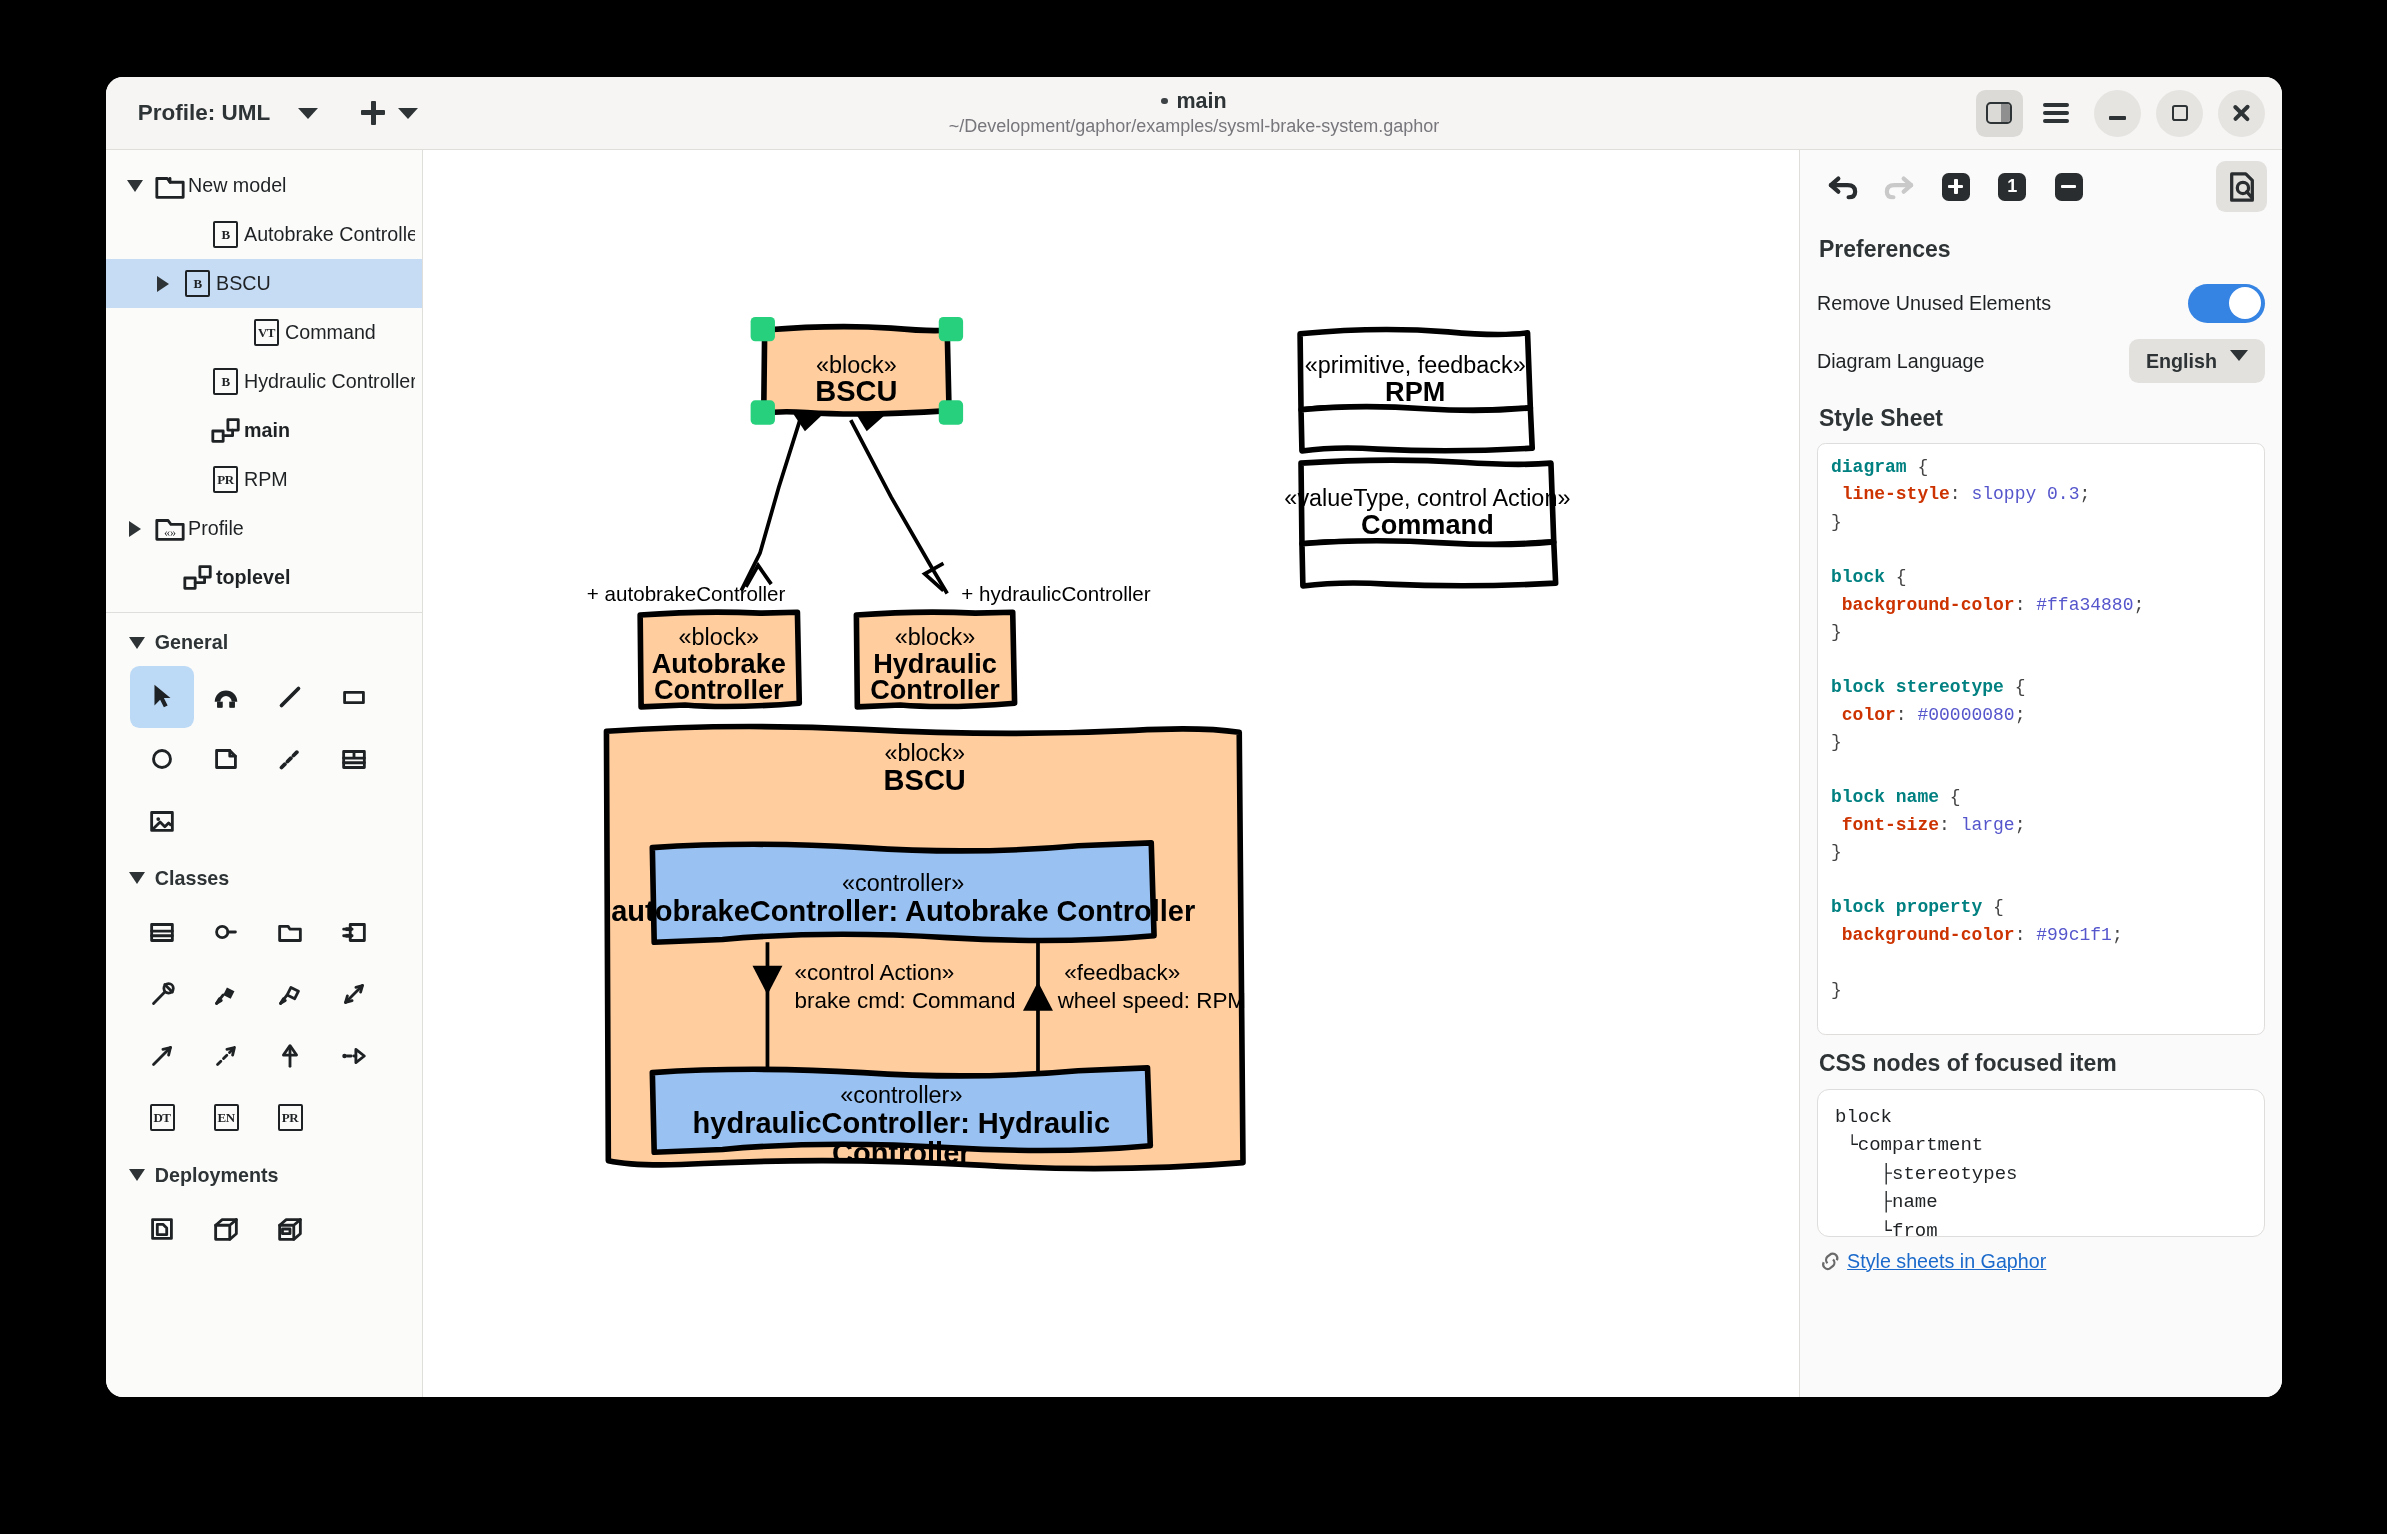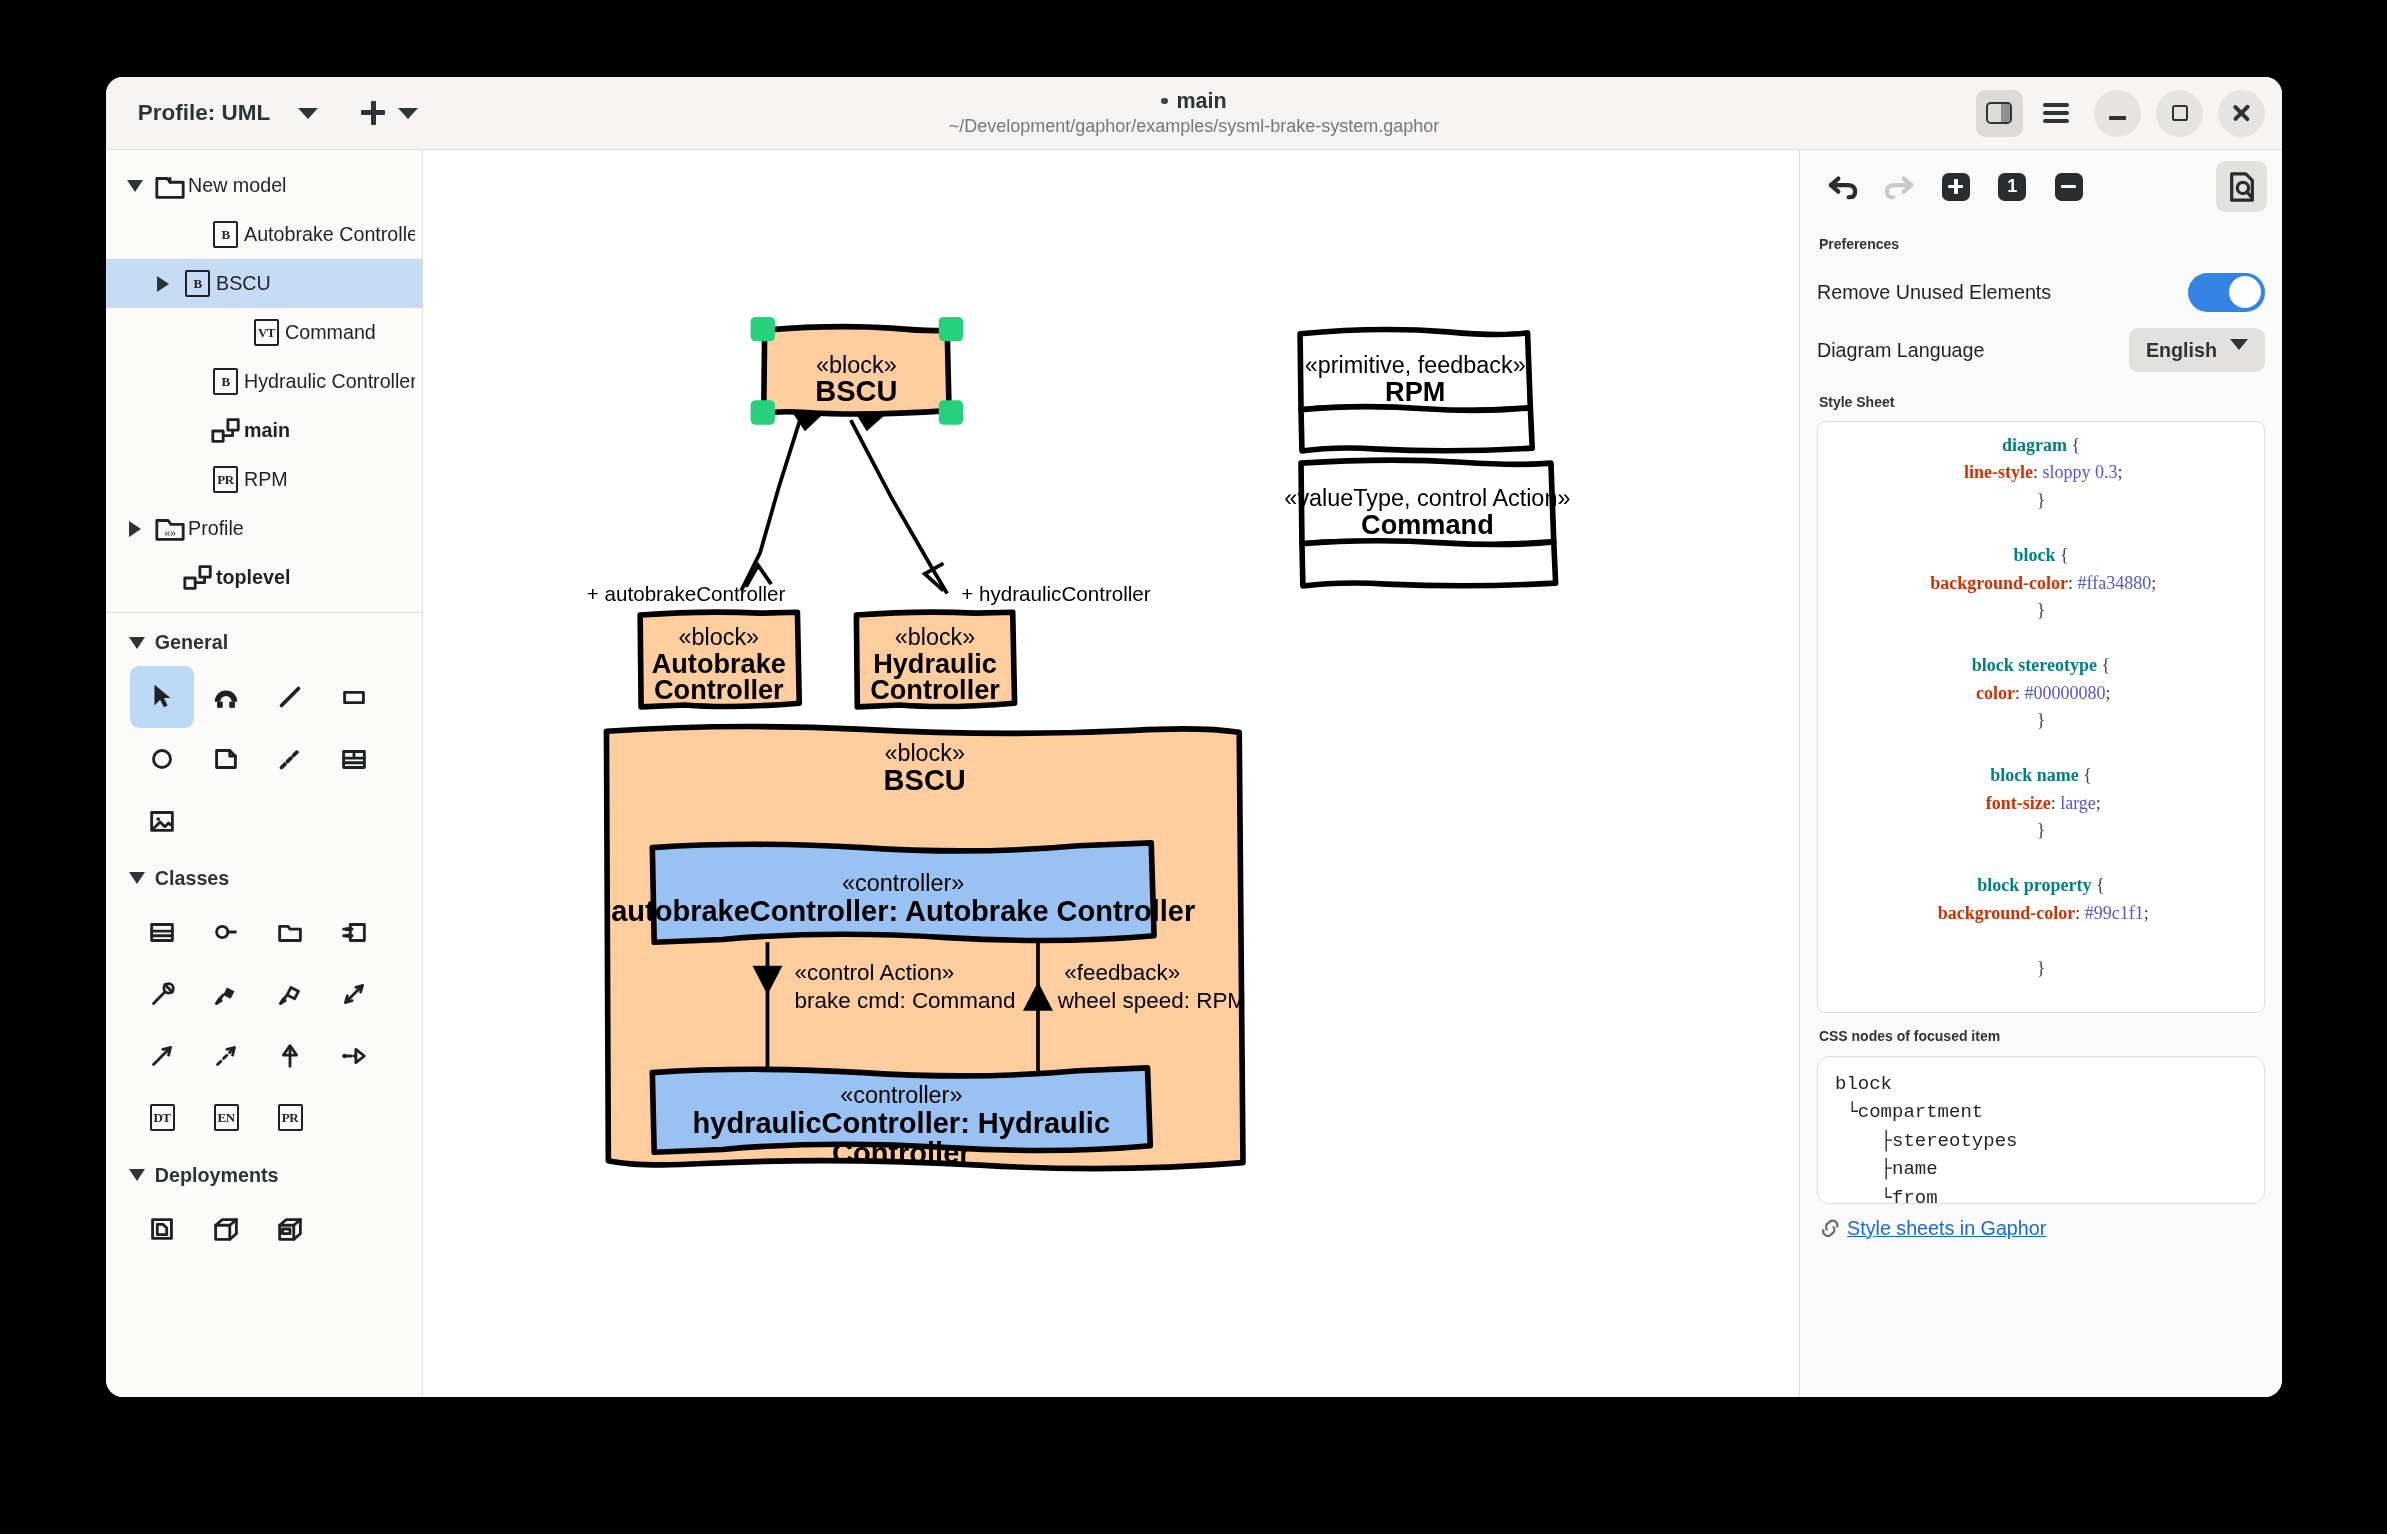--- a/index.html
+++ b/index.html
@@ -166,21 +166,21 @@
   .rp-tb-btn.active { background: #e3e1de; }
   .zbox {
     width: 28px; height: 28px; border-radius: 6.6px; background: #2a2d2f;
     display: flex; align-items: center; justify-content: center;
     color: #fff; font-size: 18px; font-weight: bold;
   }
   .zbox .hbar { width: 15px; height: 3.7px; background: #fff; border-radius: 0.9px; }
   .zbox .vbar { position: absolute; width: 3.7px; height: 15px; background: #fff; border-radius: 0.9px; }
 
   .rp-section { padding: 0 17px; }
-  .rp-head { font-size: 14px; font-weight: bold; color: #2e3436; margin: 13px 0 11.2px 1.9px; }
+  .rp-head { font-size: 23px; font-weight: bold; color: #2e3436; margin: 13px 0 11.2px 1.9px; }
   .pref-row {
     display: flex; align-items: center; height: 58px; font-size: 19.7px; color: #1f2224;
   }
   .pref-row .pl { flex: 1; }
   .toggle {
     width: 77px; height: 39px; border-radius: 19.7px; background: #3584e4;
     position: relative; cursor: pointer; flex: 0 0 77px;
   }
   .toggle .knob {
     position: absolute; right: 3.7px; top: 3.7px; width: 32px; height: 32px;
@@ -192,27 +192,26 @@
   }
   .dd-text { font-size: 19.7px; font-weight: bold; color: #2e3436; }
   .dd-caret { width: 0; height: 0; border-left: 9.4px solid transparent; border-right: 9.4px solid transparent; border-top: 11.2px solid #2e3436; }
 
   .code-area {
     margin: 1.9px 17px 0 17px;
     background: #ffffff;
     border: 0.9px solid #dfdddb;
     border-radius: 8.4px;
     padding: 9.4px 13px;
-    font-family: Liberation Serif, serif;
+    font-family: Liberation Mono, monospace;
     font-size: 18px;
     line-height: 1.53;
     white-space: pre;
     overflow: hidden;
     height: 592px;
-    text-align: center;
   }
   .k-sel { color: #008080; font-weight: bold; }
   .k-prop { color: #cc3300; font-weight: bold; }
   .k-val { color: #5555cc; }
   .k-pun { color: #444; }
 
   .css-nodes {
     margin: 1.9px 17px 0 17px;
     background: #ffffff;
     border: 0.9px solid #dfdddb;

